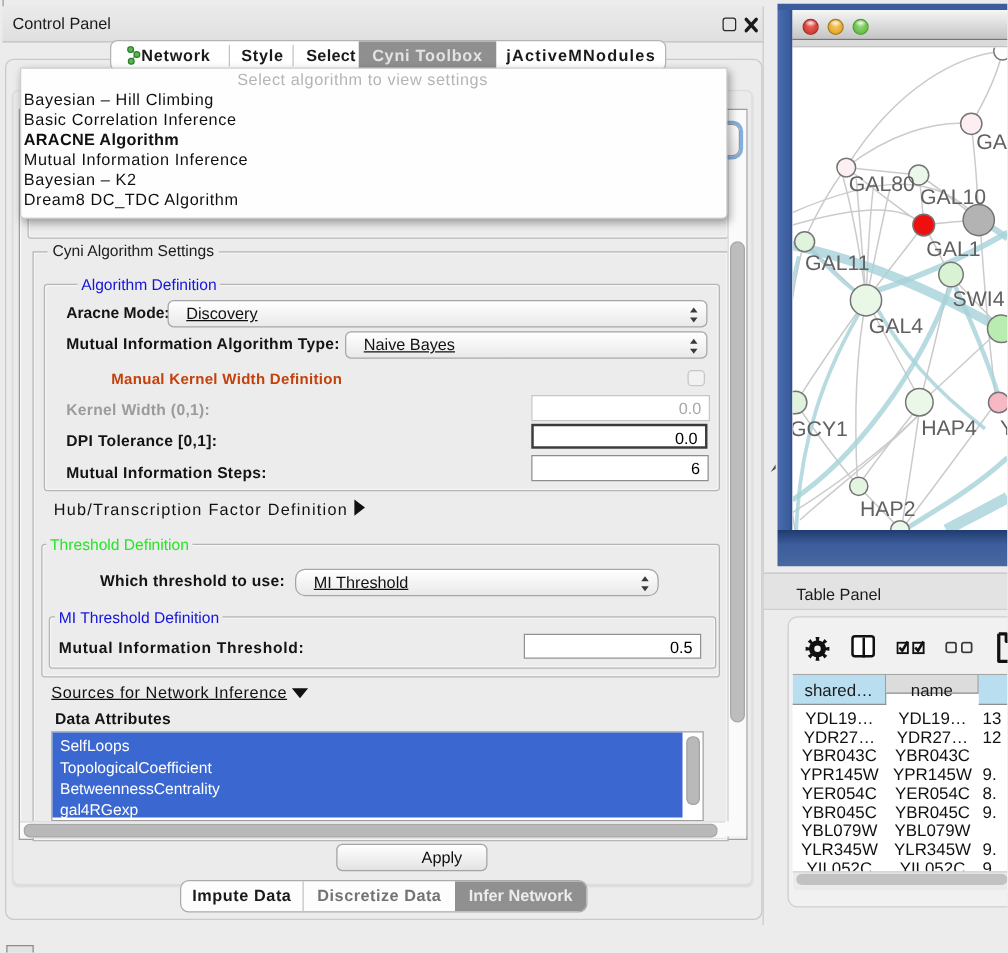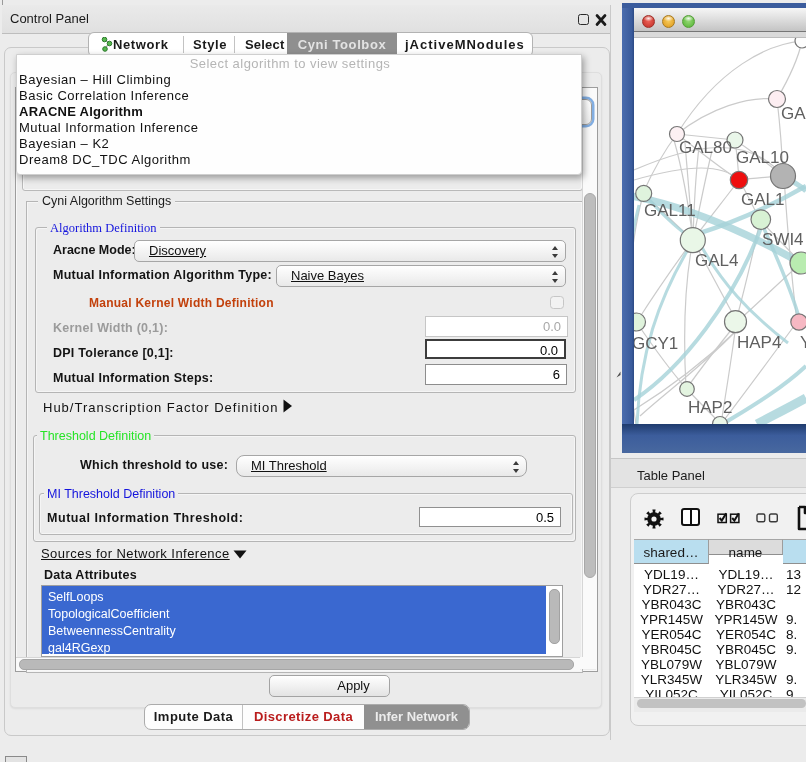--- a/index.html
+++ b/index.html
@@ -35,21 +35,21 @@
 
   <div class="abs" style="left:22px;top:95px;width:559px;height:94px;border:1px solid #b9b9b9;
        border-radius:3px;box-shadow:1px 1px 0 #f6f6f6 inset, -1px -1px 0 #f6f6f6 inset;"></div>
 
   <div class="abs" style="left:26px;top:201px;width:555px;height:470px;border:1px solid #b5b5b5;
        box-shadow:1px 1px 0 #f5f5f5 inset,-1px -1px 0 #f5f5f5 inset;"></div>
   <div class="abs" style="left:38px;top:194px;background:#ececec;padding:0 4px;font-size:12.5px;color:#1c1c1c;">Cyni Algorithm Settings</div>
 
   <div class="abs" style="left:35px;top:227px;width:539px;height:164px;border:1px solid #b5b5b5;border-radius:3px;
        box-shadow:1px 1px 0 #f5f5f5 inset,-1px -1px 0 #f5f5f5 inset;"></div>
-  <div class="abs" style="left:47px;top:221px;background:#ececec;padding:0 3px;font-size:12.5px;color:#1414dd;font-family:Liberation Serif, serif;">Algorithm Definition</div>
+  <div class="abs" style="left:62px;top:221px;background:#ececec;padding:0 3px;font-size:12.5px;color:#1414dd;">Algorithm Definition</div>
 
   <div class="abs b" style="left:53px;top:243px;font-size:12.5px;color:#141414;letter-spacing:0;">Aracne Mode:</div>
   <div class="combo abs" style="left:134px;top:240px;width:432px;height:22px;">
     <span class="ctext">Discovery</span>
   </div>
 
   <div class="abs b" style="left:53px;top:268px;font-size:12.5px;color:#141414;">Mutual Information Algorithm Type:</div>
   <div class="combo abs" style="left:276px;top:265px;width:290px;height:22px;">
     <span class="ctext">Naive Bayes</span>
   </div>
@@ -111,21 +111,21 @@
   <div class="abs" style="left:540px;top:99px;width:50px;height:24px;border-radius:6px;
        background:linear-gradient(#ffffff,#ededed);border:1px solid #9b9b9b;
        box-shadow:0 0 0 2.5px rgba(100,155,220,0.8);"></div>
 
   <div class="abs" style="left:269px;top:675px;width:71px;height:20px;border:1px solid #a3a3a3;border-radius:5px;
        background:linear-gradient(#ffffff,#e3e3e3);text-align:center;font-size:13px;color:#111;line-height:20px;padding-left:48px;">Apply</div>
 
   <div class="abs" style="left:144px;top:704px;width:324px;height:24px;background:#fdfdfd;border:1px solid #ababab;
        border-radius:7px;overflow:hidden;font-size:13px;">
     <div class="abs" style="left:0;top:0;width:97px;height:24px;text-align:center;line-height:24px;color:#1a1a1a;font-weight:600;letter-spacing:0.45px;border-right:1px solid #c2c2c2;">Impute Data</div>
-    <div class="abs" style="left:98px;top:0;width:121px;height:24px;text-align:center;line-height:24px;color:#b91c1c;font-weight:600;letter-spacing:0.4px;">Discretize Data</div>
+    <div class="abs" style="left:98px;top:0;width:121px;height:24px;text-align:center;line-height:24px;color:#737373;font-weight:600;letter-spacing:0.4px;">Discretize Data</div>
     <div class="abs" style="left:219px;top:0;width:105px;height:24px;text-align:center;line-height:24px;color:#ececec;font-weight:600;background:#909090;">Infer Network</div>
   </div>
 
   <div class="abs" style="left:88px;top:32px;width:443px;height:23px;background:#ffffff;border:1px solid #b3b3b3;
        border-radius:6px;overflow:hidden;font-size:13px;">
     <div class="abs" style="left:0;top:0;width:197px;height:23px;"></div>
     <svg class="abs" style="left:12px;top:4px;" width="12" height="15" viewBox="0 0 12 15">
       <path d="M4,3 L8,6 M8,6 L4,12" stroke="#9a9a9a" stroke-width="1.2" fill="none"></path>
       <circle cx="3.5" cy="2.5" r="2.3" fill="#57b84e" stroke="#2d7a2d"></circle>
       <circle cx="8.5" cy="6.5" r="2.3" fill="#57b84e" stroke="#2d7a2d"></circle>

